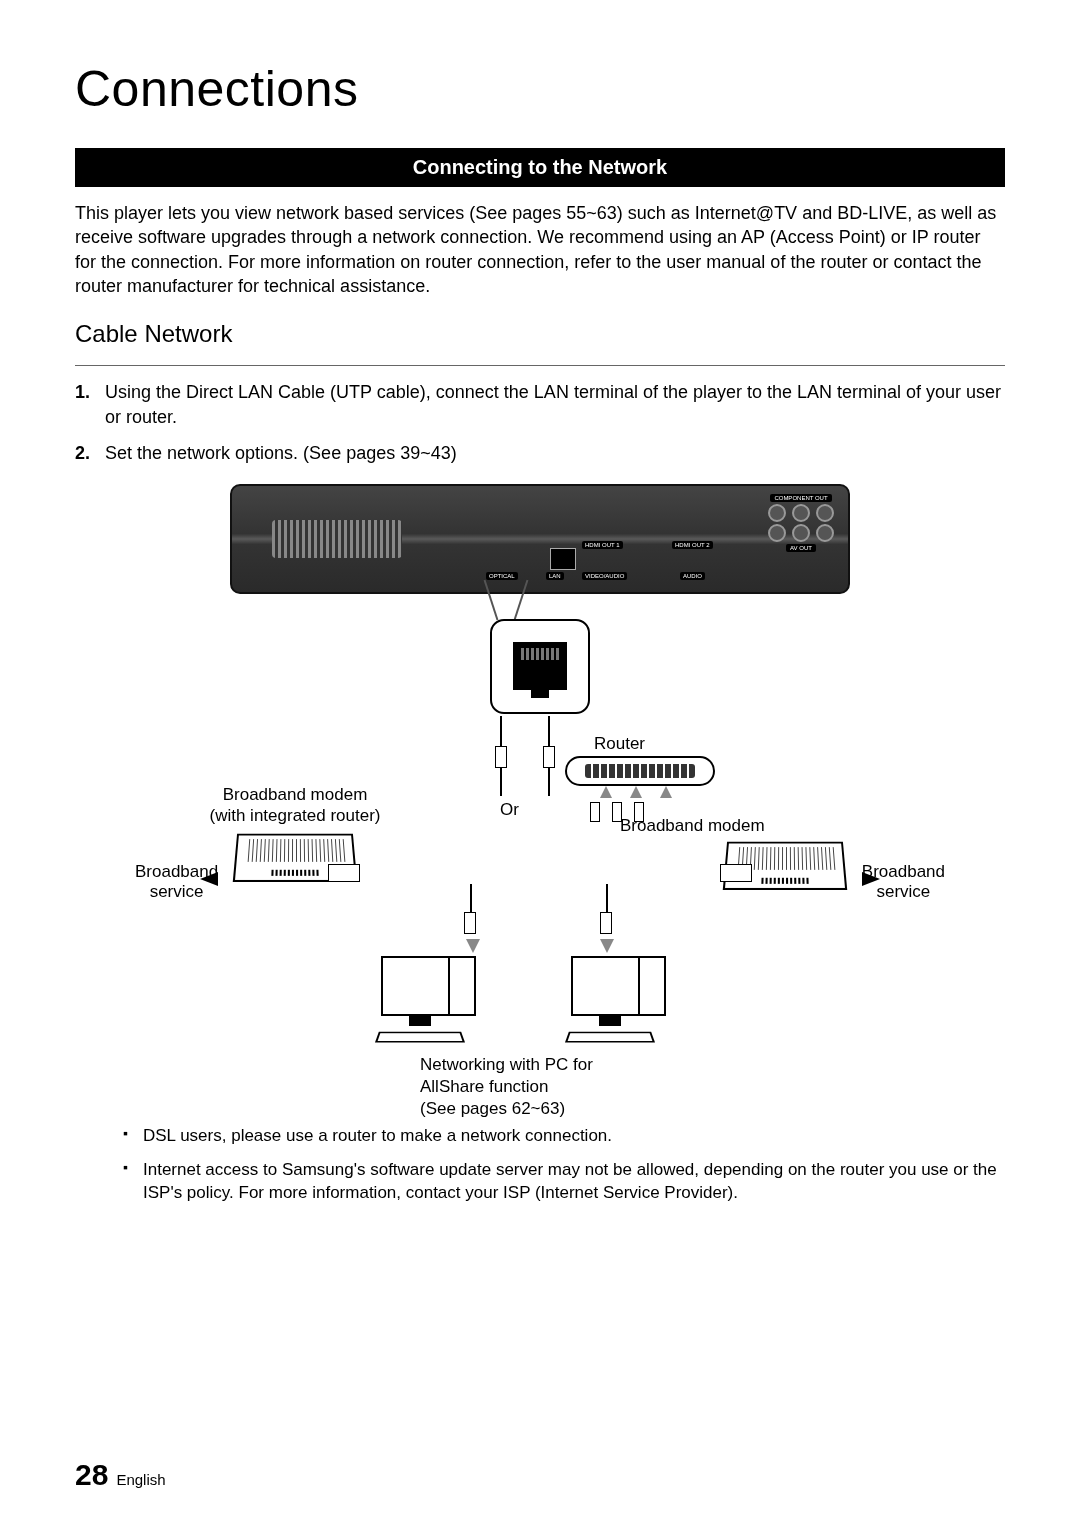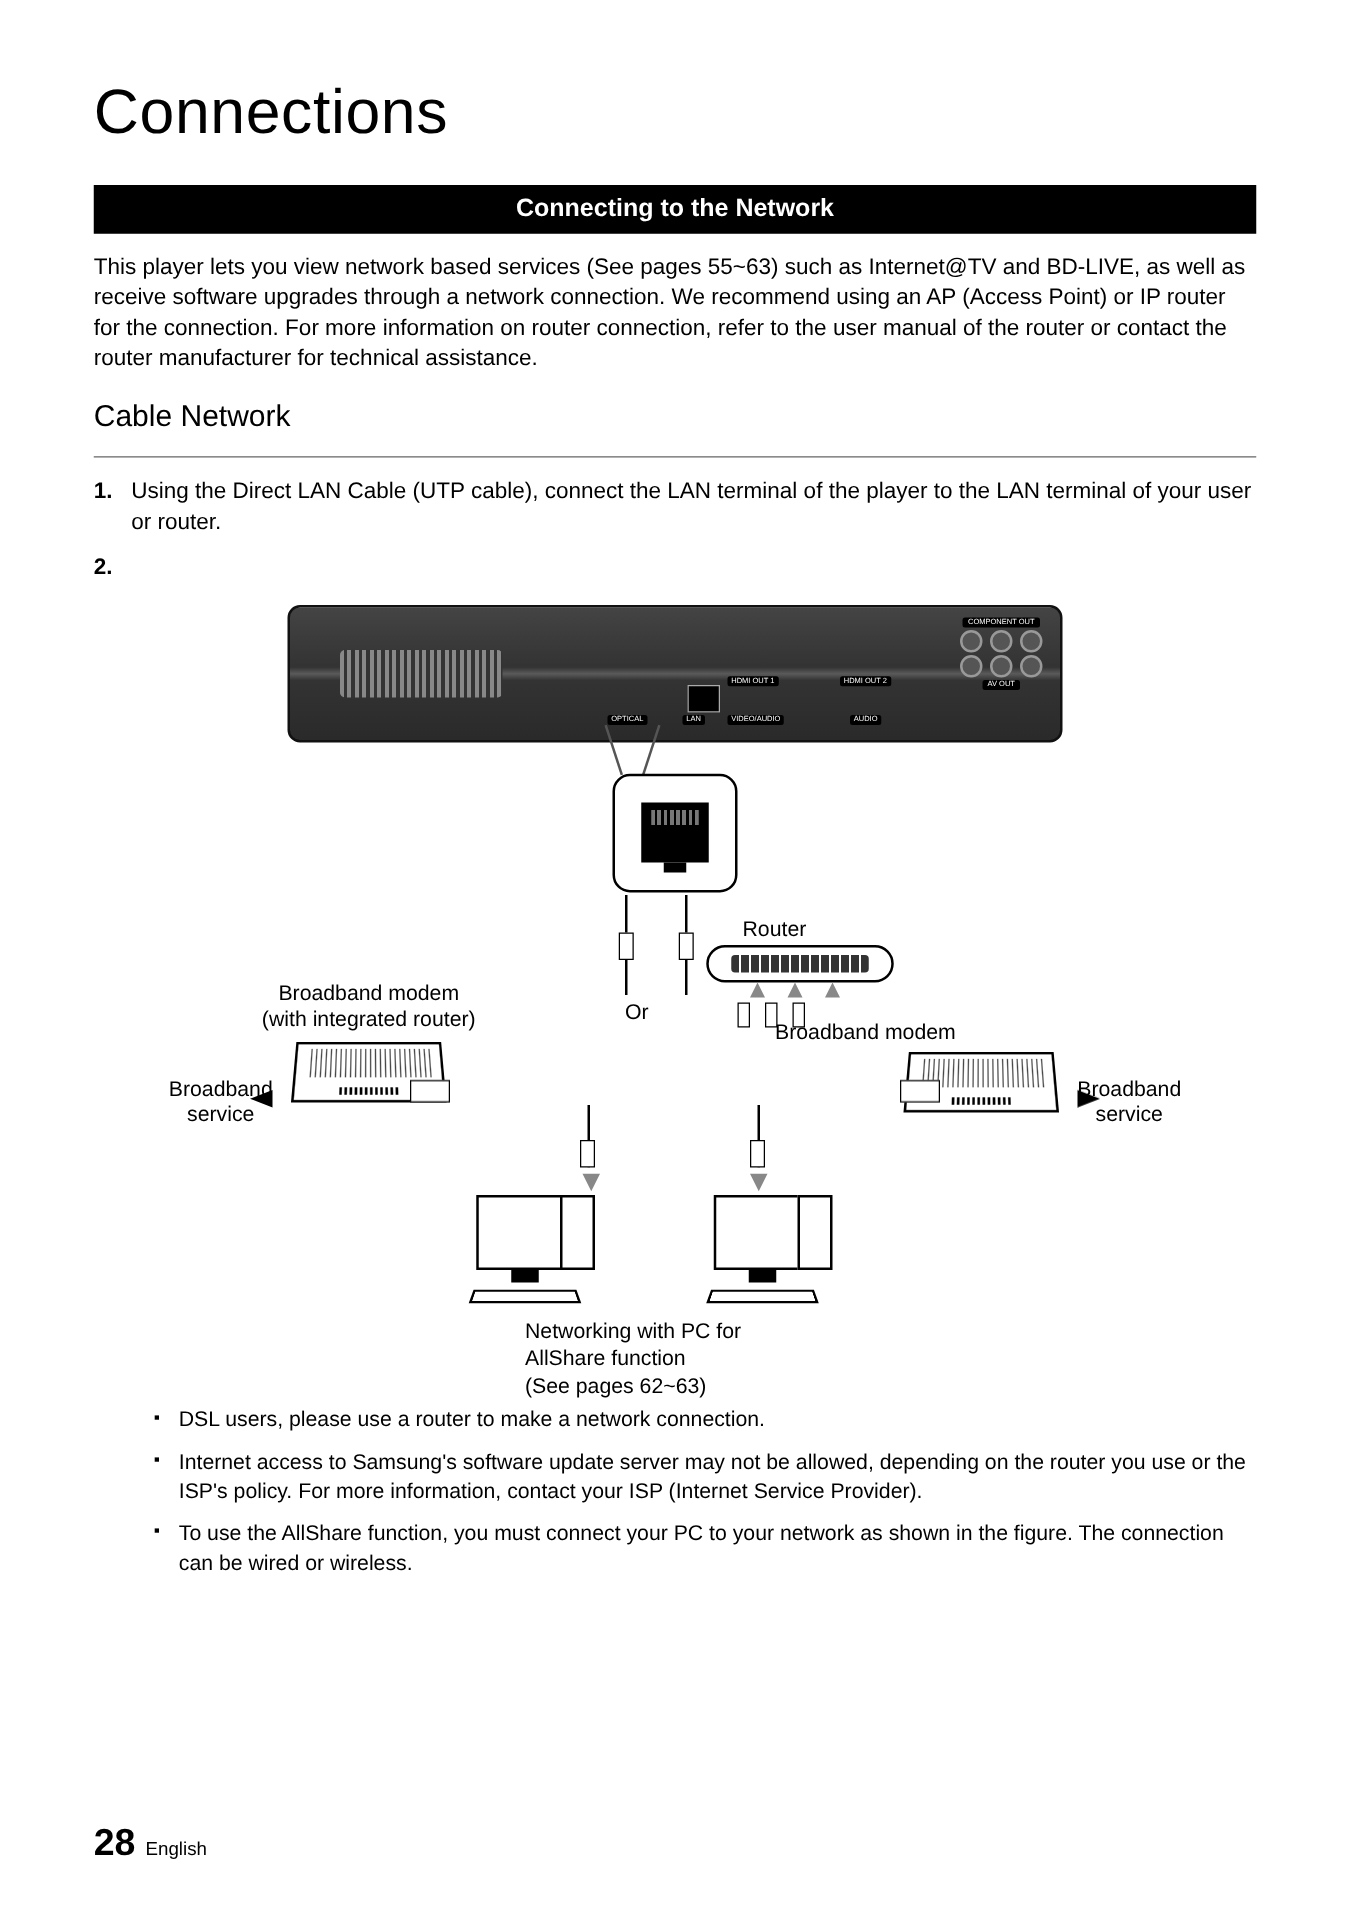--- a/index.html
+++ b/index.html
@@ -250,20 +250,21 @@
 
 <h2 class="subsection">Cable Network</h2>
 
 <ol class="steps">
   <li>
       <span class="num">1.</span>
       <span>Using the Direct LAN Cable (UTP cable), connect the LAN terminal of the player to the LAN terminal of your user or router.</span>
     </li>
   <li>
       <span class="num">2.</span>
+      <span>Set the network options. (See pages 39~43)</span>
     </li>
 </ol>
 
 <div class="diagram-area">
   <div class="player-box">
     <div class="vent"></div>
     <div class="lan-port"></div>
     <span class="mini-label" style="top:86px;left:314px;">LAN</span>
     <span class="mini-label" style="top:86px;left:254px;">OPTICAL</span>
     <span class="mini-label" style="top:55px;left:350px;">HDMI OUT 1</span>
@@ -362,20 +363,19 @@
     <span>Networking with PC for</span><br>
     <span>AllShare function</span><br>
     <span>(See pages 62~63)</span>
   </div>
 </div>
 
 <div class="note-block">
   <ul class="notes">
     <li>DSL users, please use a router to make a network connection.</li>
     <li>Internet access to Samsung's software update server may not be allowed, depending on the router you use or the ISP's policy. For more information, contact your ISP (Internet Service Provider).</li>
-    <li>To use the AllShare function, you must connect your PC to your network as shown in the figure. The connection can be wired or wireless.</li>
   </ul>
 </div>
 
 <div class="footer">
   <span class="page-num">28</span>
   <span class="lang">English</span>
 </div>
 
 </body></html>

